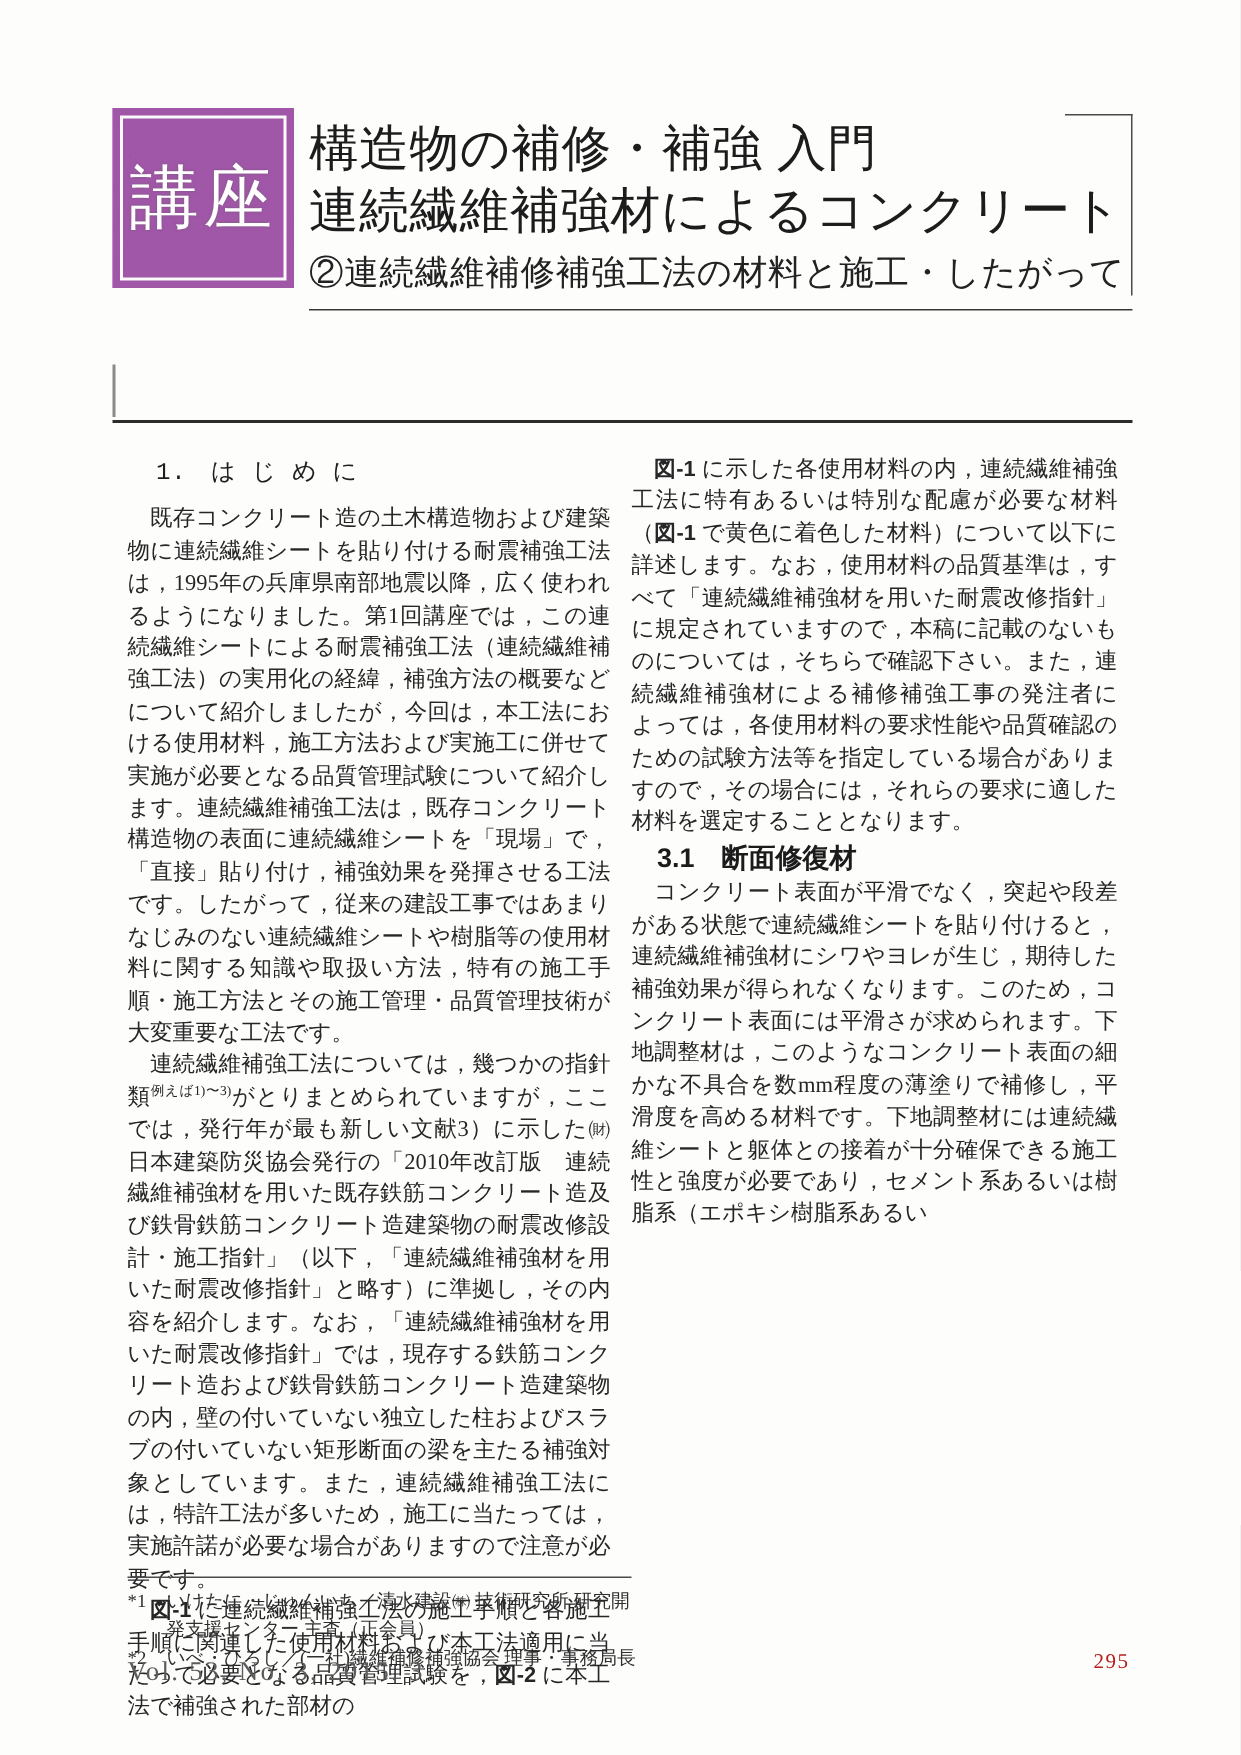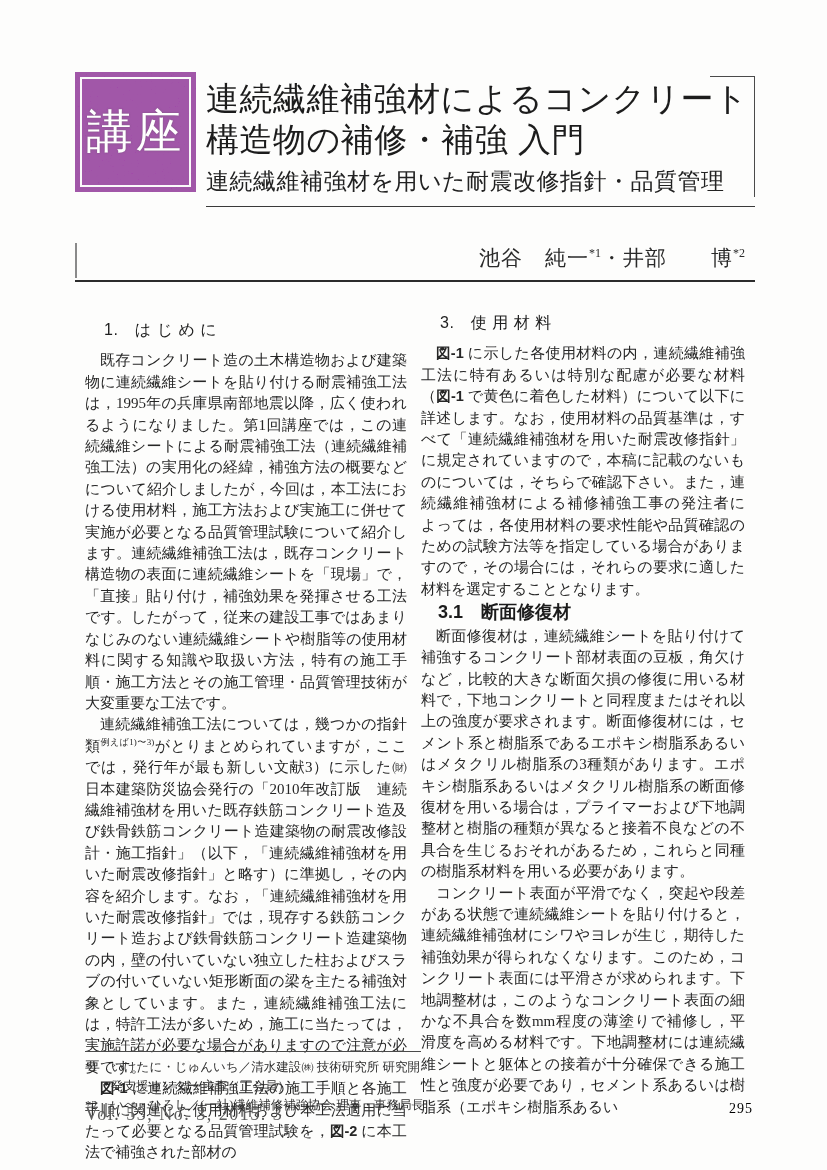--- a/index.html
+++ b/index.html
@@ -89,21 +89,21 @@
   .col-left  { left:85px;  width:322px; }
   .col-right { left:421px; width:324px; }
 
   .h-main {
     font-family:"Liberation Sans","DejaVu Sans",sans-serif;
     font-size:16px; font-weight:500;
     padding-left:19px; margin:9px 0 10px 0;
     letter-spacing:0.5px; text-align:left;
     color:#1e1e1e;
   }
-  .h-main.first { margin-top:16px; }
+  .h-main.first { margin-top:2px;font-family:Liberation Mono, monospace; }
   .h-sub {
     font-family:"Liberation Sans","DejaVu Sans",sans-serif;
     font-size:18px; font-weight:bold;
     padding-left:17px; margin:2px 0 2px 0;
     text-align:left; color:#1b1b1b;
   }
   p.body-para { text-indent:1em; }
   p.cont { text-indent:0; }
   .fig-ref, span.b {
     font-family:"Liberation Sans","DejaVu Sans",sans-serif;
@@ -125,21 +125,21 @@
   .fn-marker { width:26px; flex:0 0 26px; }
   .fn-text { flex:1; }
 
   
   .footer-volume {
     position:absolute; left:85px; top:1104px;
     font-size:18px; color:#5c5c5c; letter-spacing:1.5px;
   }
   .footer-page-number {
     position:absolute; right:74px; top:1101px;
-    font-size:14px; color:#000000; letter-spacing:1px;
+    font-size:14px; color:#b91c1c; letter-spacing:1px;
   }
 </style>
 </head>
 <body>
 
 <div class="page">
 
   <div>
     <div class="kouza-box">
       <svg class="noise" xmlns="http://www.w3.org/2000/svg" preserveAspectRatio="none">
@@ -147,46 +147,41 @@
           <feTurbulence type="fractalNoise" baseFrequency="0.85" numOctaves="3" stitchTiles="stitch"></feTurbulence>
           <feColorMatrix type="matrix" values="0 0 0 0 0.35  0 0 0 0 0.35  0 0 0 0 0.35  0.9 0.9 0.9 0 0"></feColorMatrix>
         </filter>
         <rect width="100%" height="100%" filter="url(#grain)" opacity="0.45"></rect>
       </svg>
       <div class="inner-frame"></div>
       <div class="badge-label">講座</div>
     </div>
 
     <div class="title-block">
+      <div class="title-line">構造物の補修・補強 入門</div>
       <div class="title-line">連続繊維補強材によるコンクリート</div>
-      <div class="title-line">構造物の補修・補強 入門</div>
-      <div class="subtitle">連続繊維補強材を用いた耐震改修指針・品質管理</div>
+      <div class="subtitle">②連続繊維補修補強工法の材料と施工・したがって</div>
     </div>
     <div class="subtitle-rule"></div>
     <div class="corner-bracket"></div>
   </div>
 
   <div class="author-tick"></div>
-  <div class="author-line">
-    <span>池谷　純一</span><sup>*1</sup><span>・</span><span>井部　　博</span><sup>*2</sup>
-  </div>
   <div class="author-rule"></div>
 
   <div class="col col-left">
     <div class="h-main first">1.　は じ め に</div>
     <p class="body-para">既存コンクリート造の土木構造物および建築物に連続繊維シートを貼り付ける耐震補強工法は，1995年の兵庫県南部地震以降，広く使われるようになりました。第1回講座では，この連続繊維シートによる耐震補強工法（連続繊維補強工法）の実用化の経緯，補強方法の概要などについて紹介しましたが，今回は，本工法における使用材料，施工方法および実施工に併せて実施が必要となる品質管理試験について紹介します。連続繊維補強工法は，既存コンクリート構造物の表面に連続繊維シートを「現場」で，「直接」貼り付け，補強効果を発揮させる工法です。したがって，従来の建設工事ではあまりなじみのない連続繊維シートや樹脂等の使用材料に関する知識や取扱い方法，特有の施工手順・施工方法とその施工管理・品質管理技術が大変重要な工法です。</p>
     <p class="body-para"><span>連続繊維補強工法については，幾つかの指針類</span><span class="sup">例えば1)〜3)</span><span>がとりまとめられていますが，ここでは，発行年が最も新しい文献3）に示した㈶日本建築防災協会発行の「2010年改訂版　連続繊維補強材を用いた既存鉄筋コンクリート造及び鉄骨鉄筋コンクリート造建築物の耐震改修設計・施工指針」（以下，「連続繊維補強材を用いた耐震改修指針」と略す）に準拠し，その内容を紹介します。なお，「連続繊維補強材を用いた耐震改修指針」では，現存する鉄筋コンクリート造および鉄骨鉄筋コンクリート造建築物の内，壁の付いていない独立した柱およびスラブの付いていない矩形断面の梁を主たる補強対象としています。また，連続繊維補強工法には，特許工法が多いため，施工に当たっては，実施許諾が必要な場合がありますので注意が必要です。</span></p>
     <p class="body-para"><span class="b">図-1</span><span> に連続繊維補強工法の施工手順と各施工手順に関連した使用材料および本工法適用に当たって必要となる品質管理試験を，</span><span class="b">図-2</span><span> に本工法で補強された部材の</span></p>
   </div>
 
   <div class="col col-right">
-    <div class="h-main">3.　使 用 材 料</div>
     <p class="body-para"><span class="b">図-1</span><span> に示した各使用材料の内，連続繊維補強工法に特有あるいは特別な配慮が必要な材料（</span><span class="b">図-1</span><span> で黄色に着色した材料）について以下に詳述します。なお，使用材料の品質基準は，すべて「連続繊維補強材を用いた耐震改修指針」に規定されていますので，本稿に記載のないものについては，そちらで確認下さい。また，連続繊維補強材による補修補強工事の発注者によっては，各使用材料の要求性能や品質確認のための試験方法等を指定している場合がありますので，その場合には，それらの要求に適した材料を選定することとなります。</span></p>
     <div class="h-sub">3.1　断面修復材</div>
-    <p class="body-para">断面修復材は，連続繊維シートを貼り付けて補強するコンクリート部材表面の豆板，角欠けなど，比較的大きな断面欠損の修復に用いる材料で，下地コンクリートと同程度またはそれ以上の強度が要求されます。断面修復材には，セメント系と樹脂系であるエポキシ樹脂系あるいはメタクリル樹脂系の3種類があります。エポキシ樹脂系あるいはメタクリル樹脂系の断面修復材を用いる場合は，プライマーおよび下地調整材と樹脂の種類が異なると接着不良などの不具合を生じるおそれがあるため，これらと同種の樹脂系材料を用いる必要があります。</p>
     <p class="body-para">コンクリート表面が平滑でなく，突起や段差がある状態で連続繊維シートを貼り付けると，連続繊維補強材にシワやヨレが生じ，期待した補強効果が得られなくなります。このため，コンクリート表面には平滑さが求められます。下地調整材は，このようなコンクリート表面の細かな不具合を数mm程度の薄塗りで補修し，平滑度を高める材料です。下地調整材には連続繊維シートと躯体との接着が十分確保できる施工性と強度が必要であり，セメント系あるいは樹脂系（エポキシ樹脂系あるい</p>
   </div>
 
   <div class="footnote-rule"></div>
   <div class="footnotes">
     <div class="footnote">
       <span class="fn-marker">*1</span>
       <span class="fn-text">いけたに・じゅんいち／清水建設㈱ 技術研究所 研究開発支援センター 主査（正会員）</span>
     </div>
     <div class="footnote">

